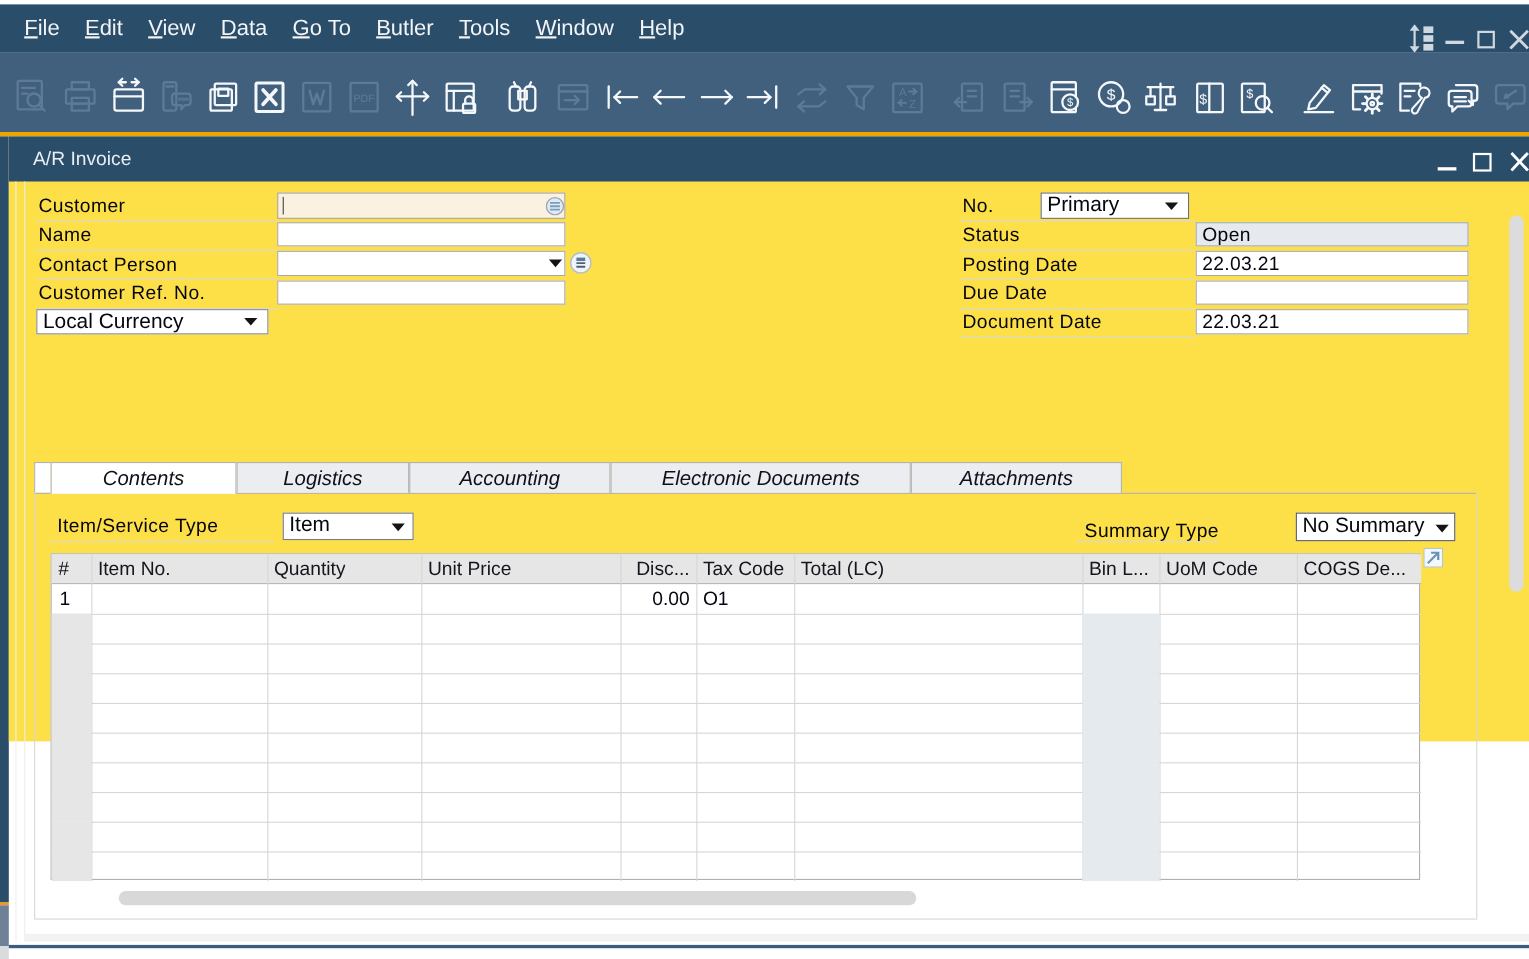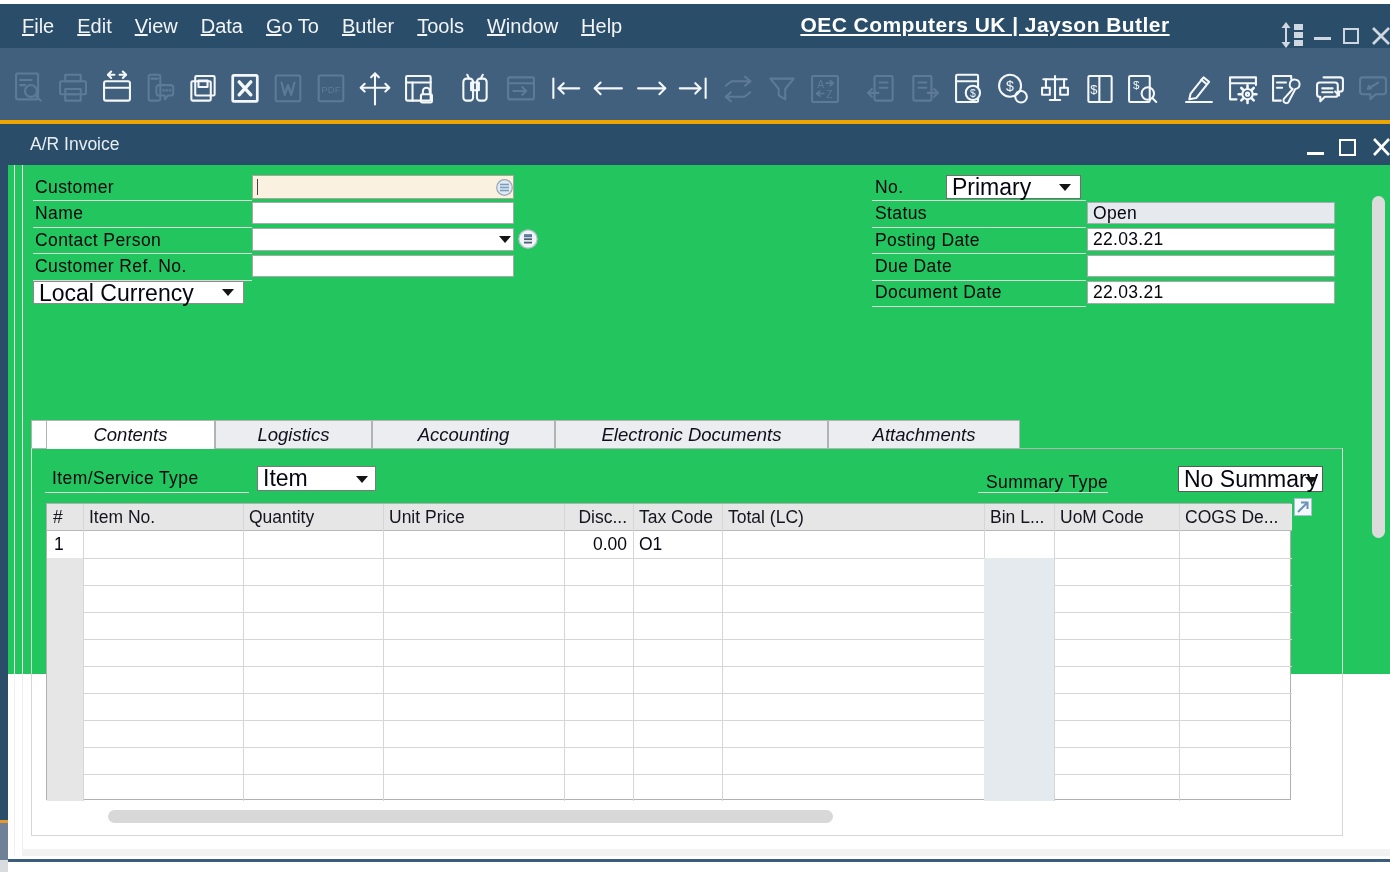--- a/index.html
+++ b/index.html
@@ -17,34 +17,34 @@
 #orange { position:absolute; top:120px; left:0; width:1390px; height:4px; background:#efa500; }
 .ticon { position:absolute; top:19px; width:44px; height:44px; }
 
 
 #lstrip1 { position:absolute; top:124px; left:0; width:8px; height:696px; background:#2a4d6a; }
 #lstrip2 { position:absolute; top:820px; left:0; width:8px; height:3px; background:#e8992c; }
 #lstrip3 { position:absolute; top:823px; left:0; width:8px; height:37px; background:#6e8196; }
 #lstrip4 { position:absolute; top:860px; left:0; width:8px; height:12px; background:#d9dcdf; }
 
 
-#win { position:absolute; top:124px; left:8px; width:1382px; height:550px; background:#22c55e; }
+#win { position:absolute; top:124px; left:8px; width:1382px; height:550px; background:#fde047; }
 #wtitle { position:absolute; top:0; left:0; width:1382px; height:41px; background:#2a4d6a; }
 #wtitle .t { position:absolute; left:22px; top:10px; color:#e9eef3; font-size:17.5px; }
 #wbottom { position:absolute; left:0; top:735px; width:1382px; height:3px; background:#3b5c7e; }
 #winner-v { position:absolute; left:14px; top:41px; width:1px; height:691px; background:#ededed; }
 #winner-h { position:absolute; left:14px; top:725px; width:1368px; height:7px; background:#f2f2f2; }
 
 
 .lab { position:absolute; font-size:17.5px; line-height:20px; letter-spacing:0.4px; color:#05060f; white-space:nowrap; }
 .uline { position:absolute; height:1px; background:#d9d9d9; }
 .inp { position:absolute; background:#fff; border:1px solid #a9a9a9; font-size:17.5px; color:#05060f; }
 .inp .v { position:absolute; left:5px; top:0px; line-height:21px; letter-spacing:0.3px; }
 .ro { background:#e6eaee; border:1px solid #a9aeb4; }
-.combo { position:absolute; background:#fff; border:1px solid #7a7a7a; font-size:23px; color:#05060f; }
+.combo { position:absolute; background:#fff; border:1px solid #7a7a7a; font-size:19px; color:#05060f; }
 .combo .v { position:absolute; left:5px; top:1px; line-height:20px; white-space:nowrap; }
 .darr { position:absolute; width:0; height:0; border-left:6px solid transparent; border-right:6px solid transparent; border-top:7px solid #141414; }
 
 
 .tab { position:absolute; top:296px; height:28px; background:#ebedf0; border:1px solid #b3b3b3; border-bottom:none; font-size:18.5px; color:#10101c; text-align:center; }
 .tab .tx { position:relative; top:3px;font-style:italic; }
 .tab.active { background:#fff; height:29px; z-index:3; }
 #panetop { position:absolute; left:23px; top:324px; width:1311px; height:1px; background:#b3b3b3; }
 #paneL { position:absolute; left:23px; top:324px; width:1px; height:387px; background:#d6d6d6; }
 #paneR { position:absolute; left:1334px; top:324px; width:1px; height:387px; background:#d6d6d6; }
@@ -74,21 +74,20 @@
       <span>File</span>
         <span>Edit</span>
         <span>View</span>
         <span>Data</span>
         <span>Go To</span>
         <span>Butler</span>
         <span>Tools</span>
         <span>Window</span>
         <span>Help</span>
     </div>
-    <div id="apptitle">OEC Computers UK | Jayson Butler</div>
 
     <svg class="abs" style="left:1281px;top:18px" width="24" height="26" viewBox="0 0 24 26">
       <g stroke="#cfd8e0" stroke-width="2" fill="none">
         <line x1="5" y1="4" x2="5" y2="22"></line>
       </g>
       <g fill="#cfd8e0">
         <path d="M5 0 L9.5 6 L0.5 6 Z"></path>
         <path d="M5 26 L9.5 20 L0.5 20 Z"></path>
         <rect x="13" y="2" width="9" height="6"></rect>
         <rect x="13" y="10" width="9" height="6"></rect>

